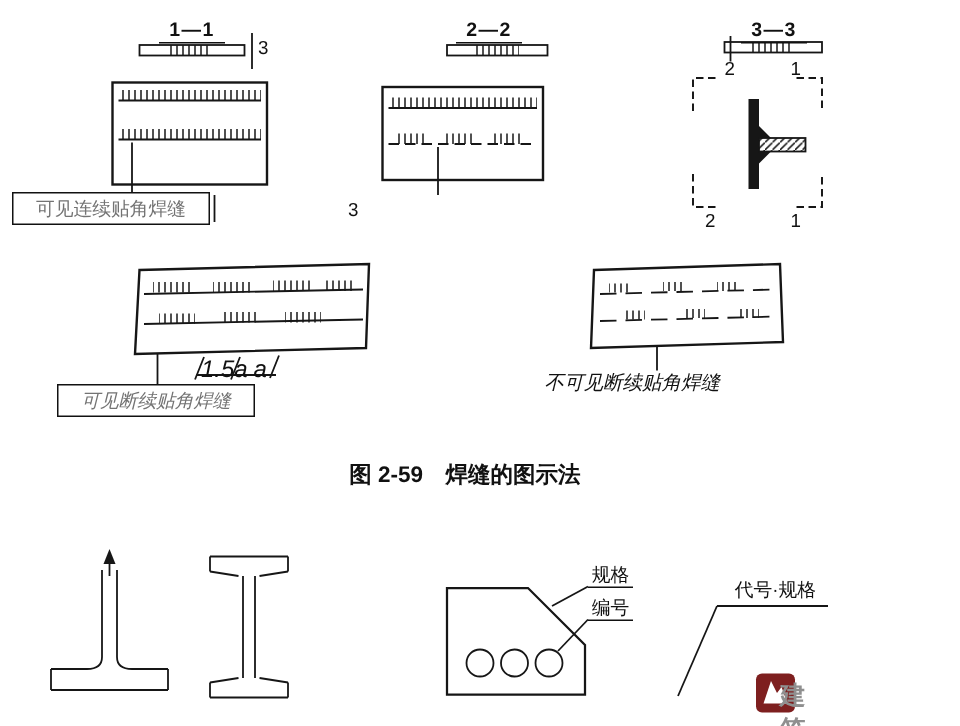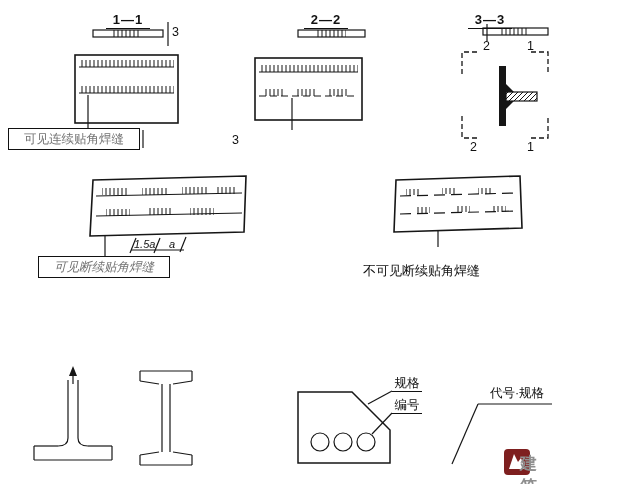--- a/index.html
+++ b/index.html
@@ -5,21 +5,21 @@
   * { margin:0; padding:0; box-sizing:border-box; }
   body { font-family:"Liberation Sans","DejaVu Sans",sans-serif; background:#fff; }
   .page { position:relative; width:552px; height:484px; background:#ffffff; overflow:hidden; }
   .lines { position:absolute; left:0; top:0; }
   .t { position:absolute; color:#111; font-size:12.5px; line-height:1.15; white-space:nowrap; }
   .sec { position:absolute; color:#111; font-size:13px; font-weight:600; text-align:center;
          border-bottom:1.6px solid #111; padding-bottom:1px; letter-spacing:1px; }
   .boxed { position:absolute; border:1.3px solid #111; background:#fff; color:#737373;
            display:flex; align-items:center; justify-content:center; font-size:12.5px; }
   .lead { border-bottom:1.2px solid #111; padding:0 1px 1px 1px; }
-  .dim { font-size:11px; font-style:italic; }
+  .dim { font-size:16px; font-style:italic; }
   .caption { position:absolute; color:#111; font-size:15px; font-weight:bold; text-align:center; }
   .wm-text { position:absolute; font-size:17px; font-weight:bold; color:#8f8f8f; letter-spacing:1.5px; }
 </style>
 </head>
 <body>
 
 <div class="page">
 
   <svg class="lines" width="640" height="484" viewBox="0 0 640 484" stroke="#161616" fill="none" stroke-width="1.2">
     <defs>
@@ -147,40 +147,41 @@
     </g>
 
     <g>
       <rect x="504" y="449" width="26" height="26" rx="4" fill="#7e1f1f" stroke="none"></rect>
       <polygon points="509,469 514,454 518,462 521,458 525,469" fill="#ffffff" stroke="none"></polygon>
     </g>
   </svg>
 
   <div class="sec" style="left:106px; top:12px; width:44px;">1—1</div>
   <div class="sec" style="left:304px; top:12px; width:44px;">2—2</div>
-  <div class="sec" style="left:468px; top:12px; width:44px;">3—3</div>
+  <div class="sec" style="left:494px; top:12px; width:44px;">3—3</div>
 
   <div class="t" style="left:172px; top:25px;">3</div>
 
   <div class="t" style="left:483px; top:39px;">2</div>
   <div class="t" style="left:527px; top:39px;">1</div>
   <div class="t" style="left:470px; top:140px;">2</div>
   <div class="t" style="left:527px; top:140px;">1</div>
 
   <div class="boxed" style="left:8px; top:128px; width:132px; height:22px;">可见连续贴角焊缝</div>
 
   <div class="t" style="left:232px; top:133px;">3</div>
 
   <div class="boxed" style="left:38px; top:256px; width:132px; height:22px;font-style:italic;">可见断续贴角焊缝</div>
 
-  <div class="t" style="left:363px; top:264px; font-size:13px;">不可见断续贴角焊缝</div>
+  <div class="t" style="left:363px; top:248px; font-size:13px;font-style:italic;">不可见断续贴角焊缝</div>
 
   <div class="t dim" style="left:134px; top:238px;">1.5a</div>
   <div class="t dim" style="left:169px; top:238px;">a</div>
 
+  <div class="caption" style="left:170px; top:307px; width:280px;">图 2-59　焊缝的图示法</div>
 
   <div class="t lead" style="left:392px; top:376px; width:30px; text-align:center;">规格</div>
   <div class="t lead" style="left:392px; top:398px; width:30px; text-align:center;">编号</div>
 
   <div class="t" style="left:482px; top:386px; width:70px; text-align:center;">代号·规格</div>
   <div class="t" style="left:564px; top:397px; width:28px; text-align:center; font-size:11.5px; z-index:2;">编号</div>
 
   <div class="wm-text" style="left:520px; top:452px;">建筑社区</div>
 
 </div>

